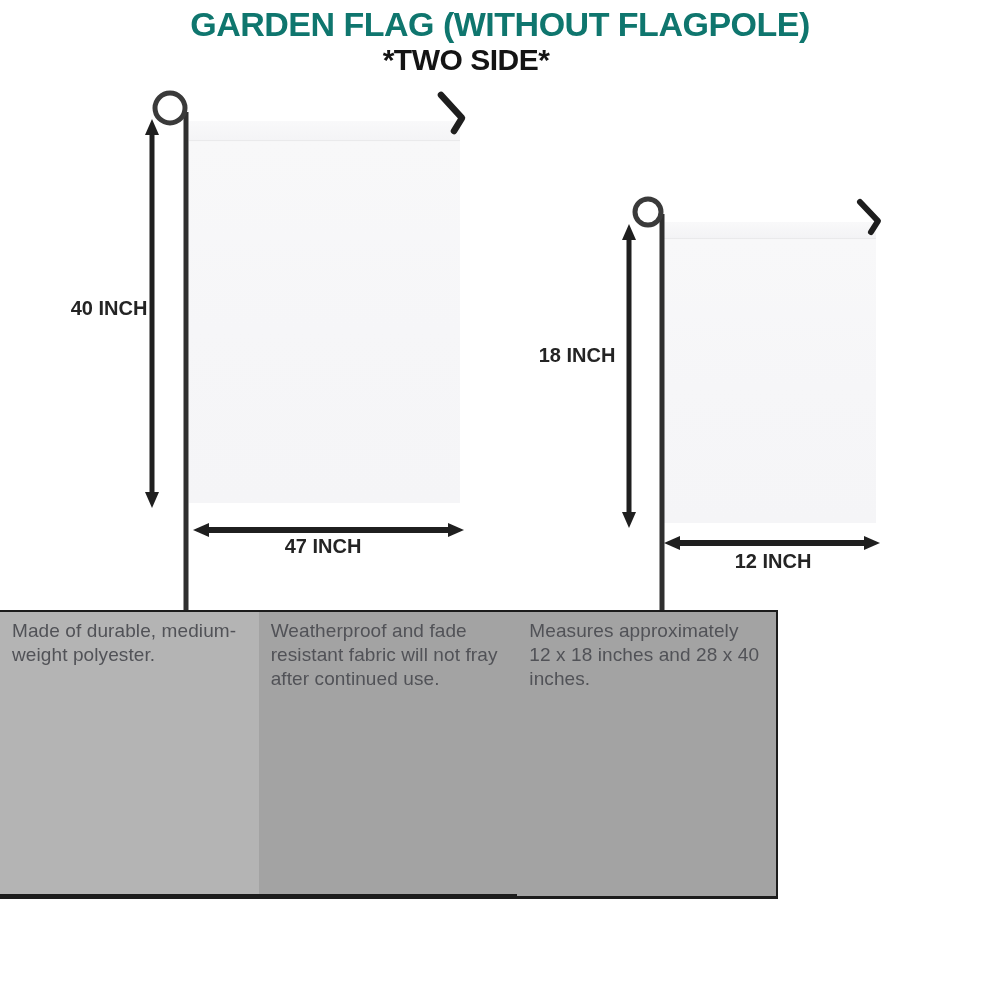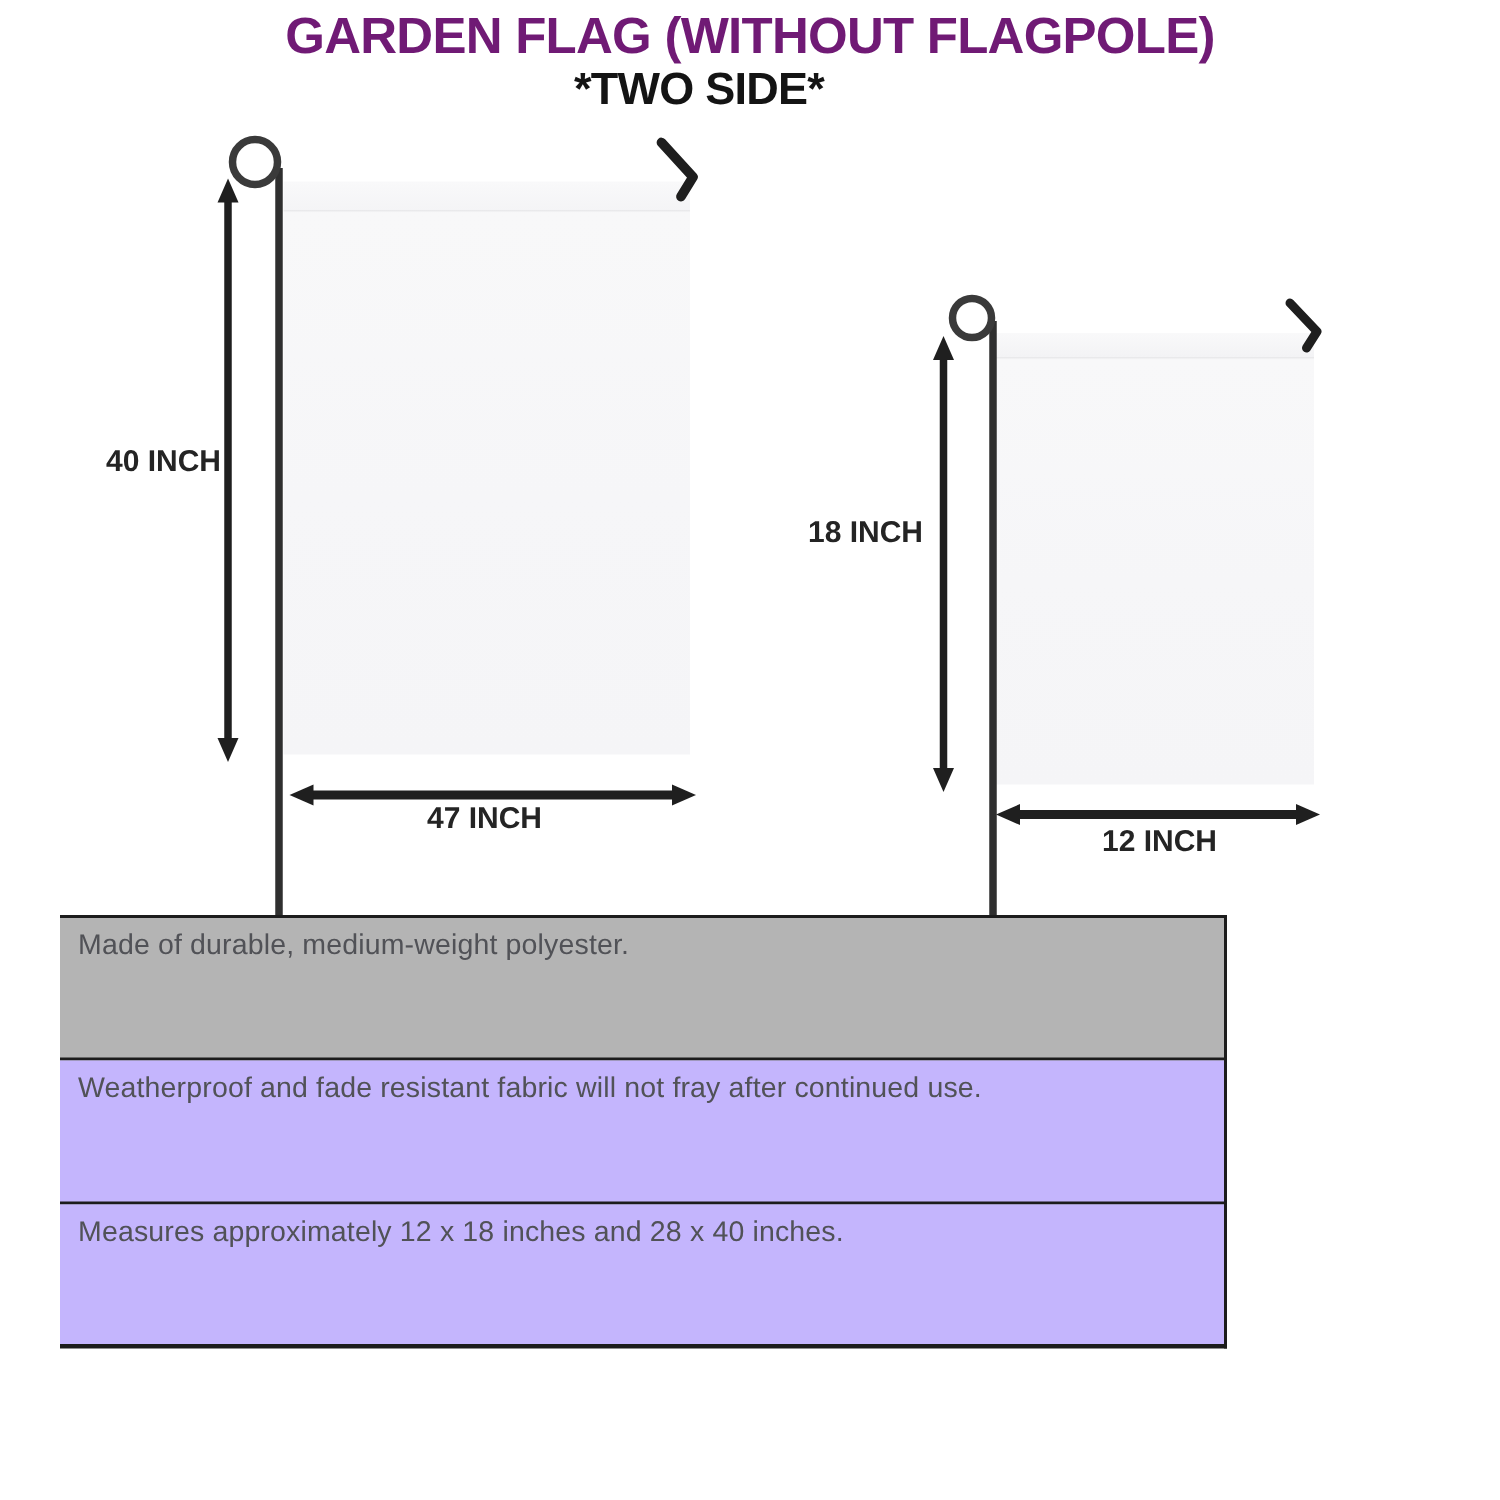--- a/index.html
+++ b/index.html
@@ -11,21 +11,21 @@
     width: 1000px;
     height: 1000px;
     background: #ffffff;
     overflow: hidden;
   }
 
   
   .title-block { position: absolute; top: 6px; left: 0; width: 1000px; text-align: center; z-index: 3; }
   .title-line1 {
     font-size: 34px; font-weight: 800; letter-spacing: -0.5px;
-    color: #701a75; line-height: 1.1;
+    color: #0f766e; line-height: 1.1;
   }
   .title-line2 {
     font-size: 30px; font-weight: 800; letter-spacing: -0.5px;
     color: #141414; line-height: 1.1;
     transform: translateX(-34px);
   }
 
   
   .flag-rect {
     position: absolute;
@@ -60,32 +60,32 @@
   .dim-18 { left: 505px; top: 344px; width: 144px; }
   .dim-12 { left: 695px; top: 550px; width: 156px; }
 
   
   .feature-table {
     position: absolute; left: 0; top: 610px; width: 778px; height: 289px;
     z-index: 4;
     border-top: 2px solid #1c1c1c;
     border-bottom: 3px solid #1c1c1c;
     border-right: 2px solid #1c1c1c;
-    display: flex; flex-direction: column; margin-left: 40px;
+    display: flex; flex-direction: row;
   }
   .feature-row {
     flex: 1 1 0;
     border-bottom: 2px solid #1c1c1c;
     padding: 7px 14px 0 12px;
     font-size: 19px; color: #515257; letter-spacing: 0.1px;
     line-height: 1.25;
   }
   .feature-row:last-child { border-bottom: none; }
   .row-gray  { background: #b4b4b4; }
-  .row-white { background: #c4b5fd; }
+  .row-white { background: #a3a3a3; }
 </style>
 </head>
 <body>
 
 <div class="page">
 
   <div class="title-block">
     <div class="title-line1">GARDEN FLAG (WITHOUT FLAGPOLE)</div>
     <div class="title-line2">*TWO SIDE*</div>
   </div>

